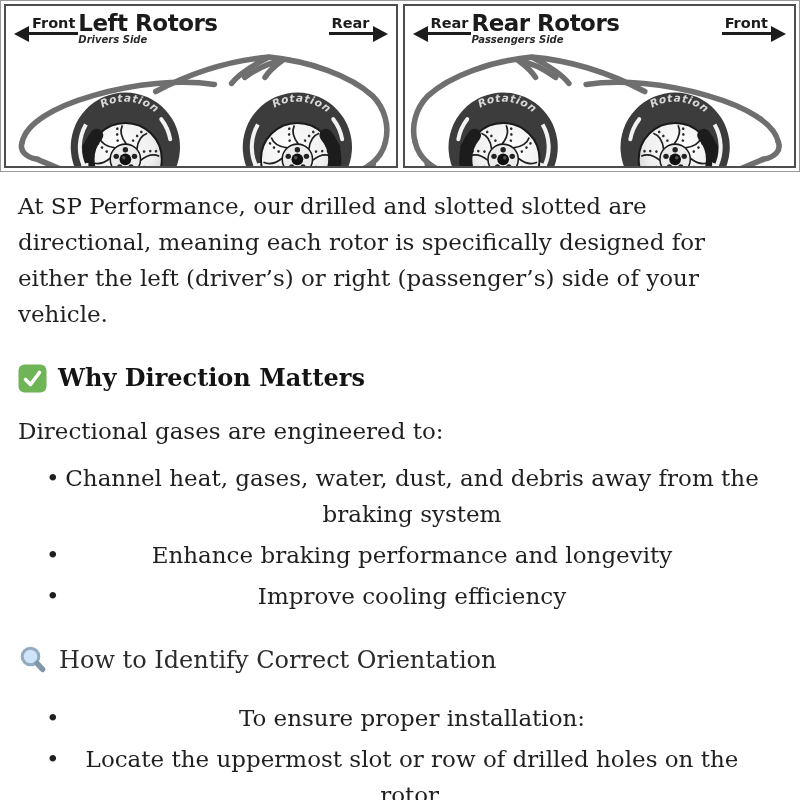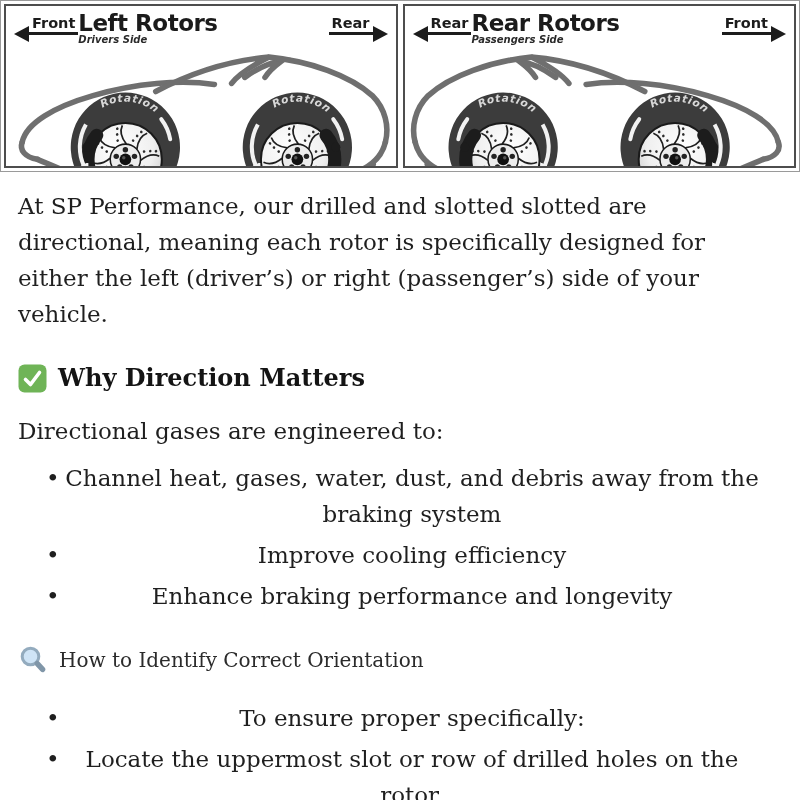--- a/index.html
+++ b/index.html
@@ -22,21 +22,21 @@
   .car-wrap { flex:1 1 auto; }
   .car-svg { display:block; width:100%; height:100%; }
   .rot-text { font-family:"DejaVu Sans","Liberation Sans",sans-serif; font-size:10.5px; font-weight:bold; font-style:italic;
               fill:#d8d8d8; letter-spacing:0.8px; }
 
   
   .content { padding:12px 24px 0 18px; font-size:23px; line-height:36px; }
   .intro { margin-top:4px; max-width:740px; }
   .sec-head { display:flex; align-items:center; gap:11px; margin-top:28px; }
   .sec-head .h-bold { font-weight:bold; font-size:24px; color:#141414; }
-  .sec-head .h-reg  { font-weight:normal; font-size:20px; color:#2b2b2b; }
+  .sec-head .h-reg  { font-weight:normal; font-size:24px; color:#2b2b2b; }
   .emoji-icon { flex:0 0 auto; display:inline-flex; }
   .lead { margin-top:17px; }
   ul.blist { list-style:none; margin-top:11px;text-align:center; }
   ul.blist li { position:relative; padding-left:44px; max-width:744px; margin-bottom:5px; }
   ul.blist li::before { content:"•"; position:absolute; left:28px; top:0; color:#1f1f1f; }
 </style>
 </head>
 <body>
 
 <svg width="0" height="0" style="position:absolute" aria-hidden="true">
@@ -189,33 +189,33 @@
         <polyline points="7.5,15.5 12.5,20.5 21.5,8.5" fill="none" stroke="#ffffff" stroke-width="3.6" stroke-linecap="round" stroke-linejoin="round"></polyline>
       </svg>
     </span>
     <span class="h-bold">Why Direction Matters</span>
   </div>
 
   <p class="lead">Directional gases are engineered to:</p>
 
   <ul class="blist">
     <li>Channel heat, gases, water, dust, and debris away from the braking system</li>
+    <li>Enhance braking performance and longevity</li>
     <li>Improve cooling efficiency</li>
-    <li>Enhance braking performance and longevity</li>
   </ul>
 
   <div class="sec-head">
     <span class="emoji-icon">
       <svg width="30" height="30" viewBox="0 0 30 30">
         <circle cx="12.5" cy="11.5" r="8.3" fill="#cfe4f6" stroke="#93abbe" stroke-width="3"></circle>
         <line x1="19.3" y1="18.6" x2="24.6" y2="24.4" stroke="#8096a8" stroke-width="5.4" stroke-linecap="round"></line>
       </svg>
     </span>
     <span class="h-reg">How to Identify Correct Orientation</span>
   </div>
 
   <ul class="blist" style="margin-top:22px">
-    <li>To ensure proper specifically:</li>
+    <li>To ensure proper installation:</li>
     <li>Locate the uppermost slot or row of drilled holes on the rotor.</li>
 
   </ul>
 
 </div>
 
 </body></html>

